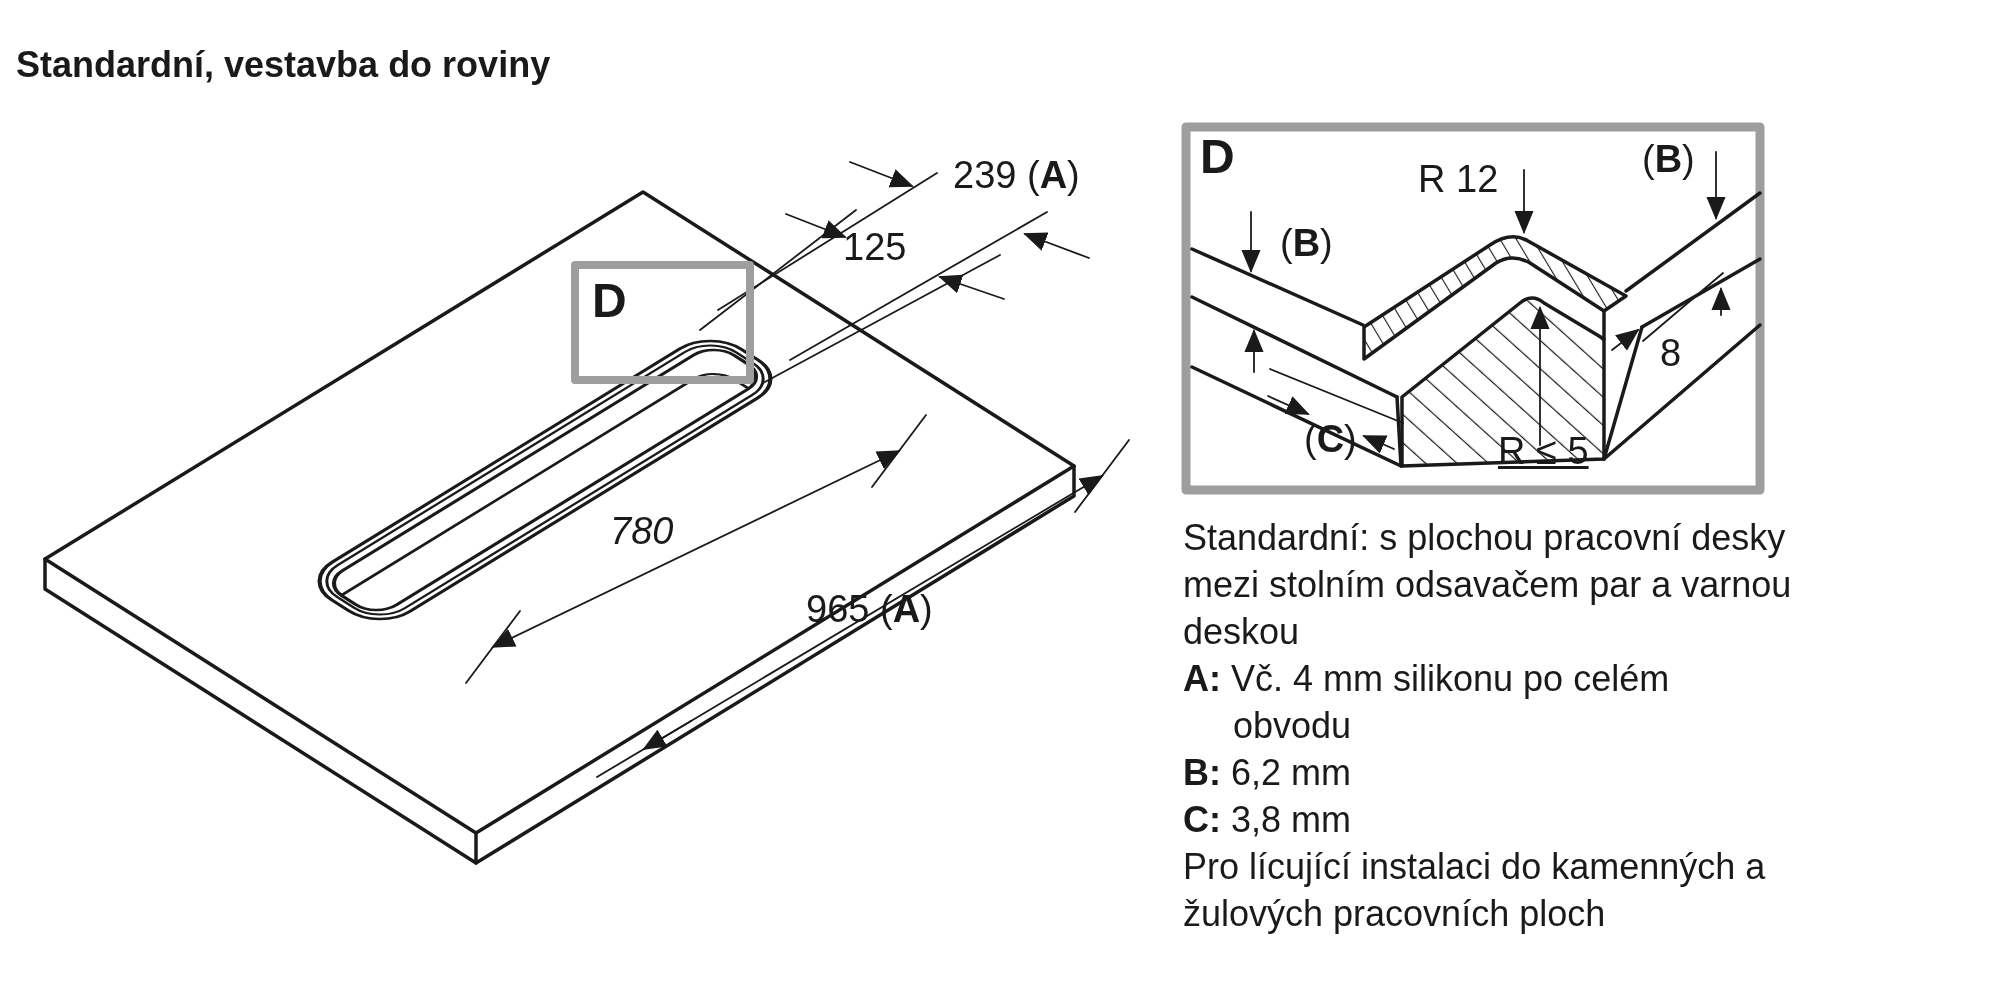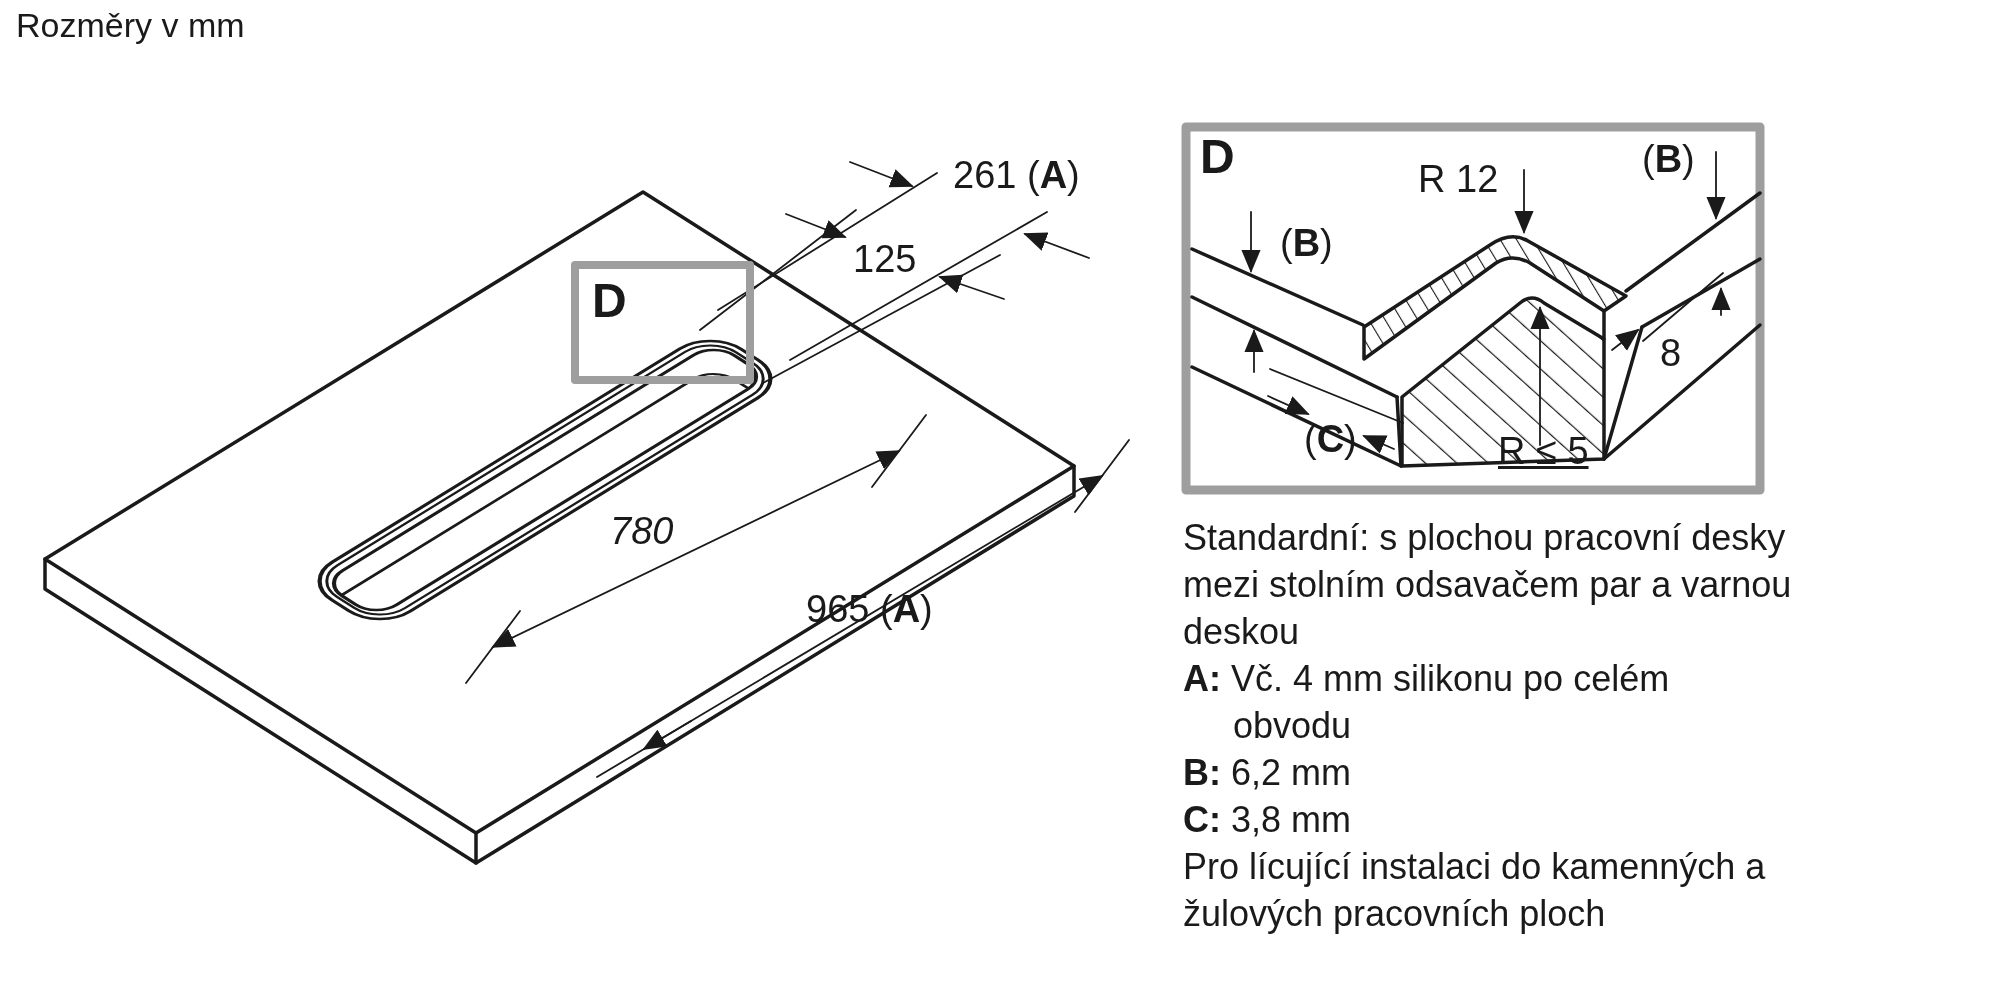--- a/index.html
+++ b/index.html
@@ -111,25 +111,25 @@
         <path d="M1268,396 L1308,414" marker-end="url(#ah)"></path>
         <path d="M1394,449 L1364,436" marker-end="url(#ah)"></path>
         <path d="M1540,445 L1540,308" marker-end="url(#ah)"></path>
         <path d="M1612,350 L1638,330" marker-end="url(#ah)"></path>
         <path d="M1723,273 L1643,341"></path>
         <path d="M1721,315 L1721,289" marker-end="url(#ah)"></path>
       </g>
     </g>
   </svg>
 
-  <div class="lbl t1" style="left:16px;top:8px;">Rozměry v mm</div>
+  <div class="lbl t2" style="left:16px;top:46px;">Standardní, vestavba do roviny</div>
 
-  <div class="lbl dim" style="left:953px;top:156px;"><span>261 (</span><b>A</b><span>)</span></div>
+  <div class="lbl dim" style="left:953px;top:156px;"><span>239 (</span><b>A</b><span>)</span></div>
 
-  <div class="lbl dim" style="left:843px;top:240px;margin-left:10px;">125</div>
+  <div class="lbl dim" style="left:843px;top:228px;">125</div>
 
   <div class="lbl dim" style="left:610px;top:512px;font-style:italic;">780</div>
 
   <div class="lbl dim" style="left:806px;top:590px;"><span>965 (</span><b>A</b><span>)</span></div>
 
   <div class="lbl dletter" style="left:592px;top:276px;">D</div>
 
   <div class="lbl dletter" style="left:1200px;top:132px;">D</div>
 
   <div class="lbl dim" style="left:1418px;top:160px;">R 12</div>

